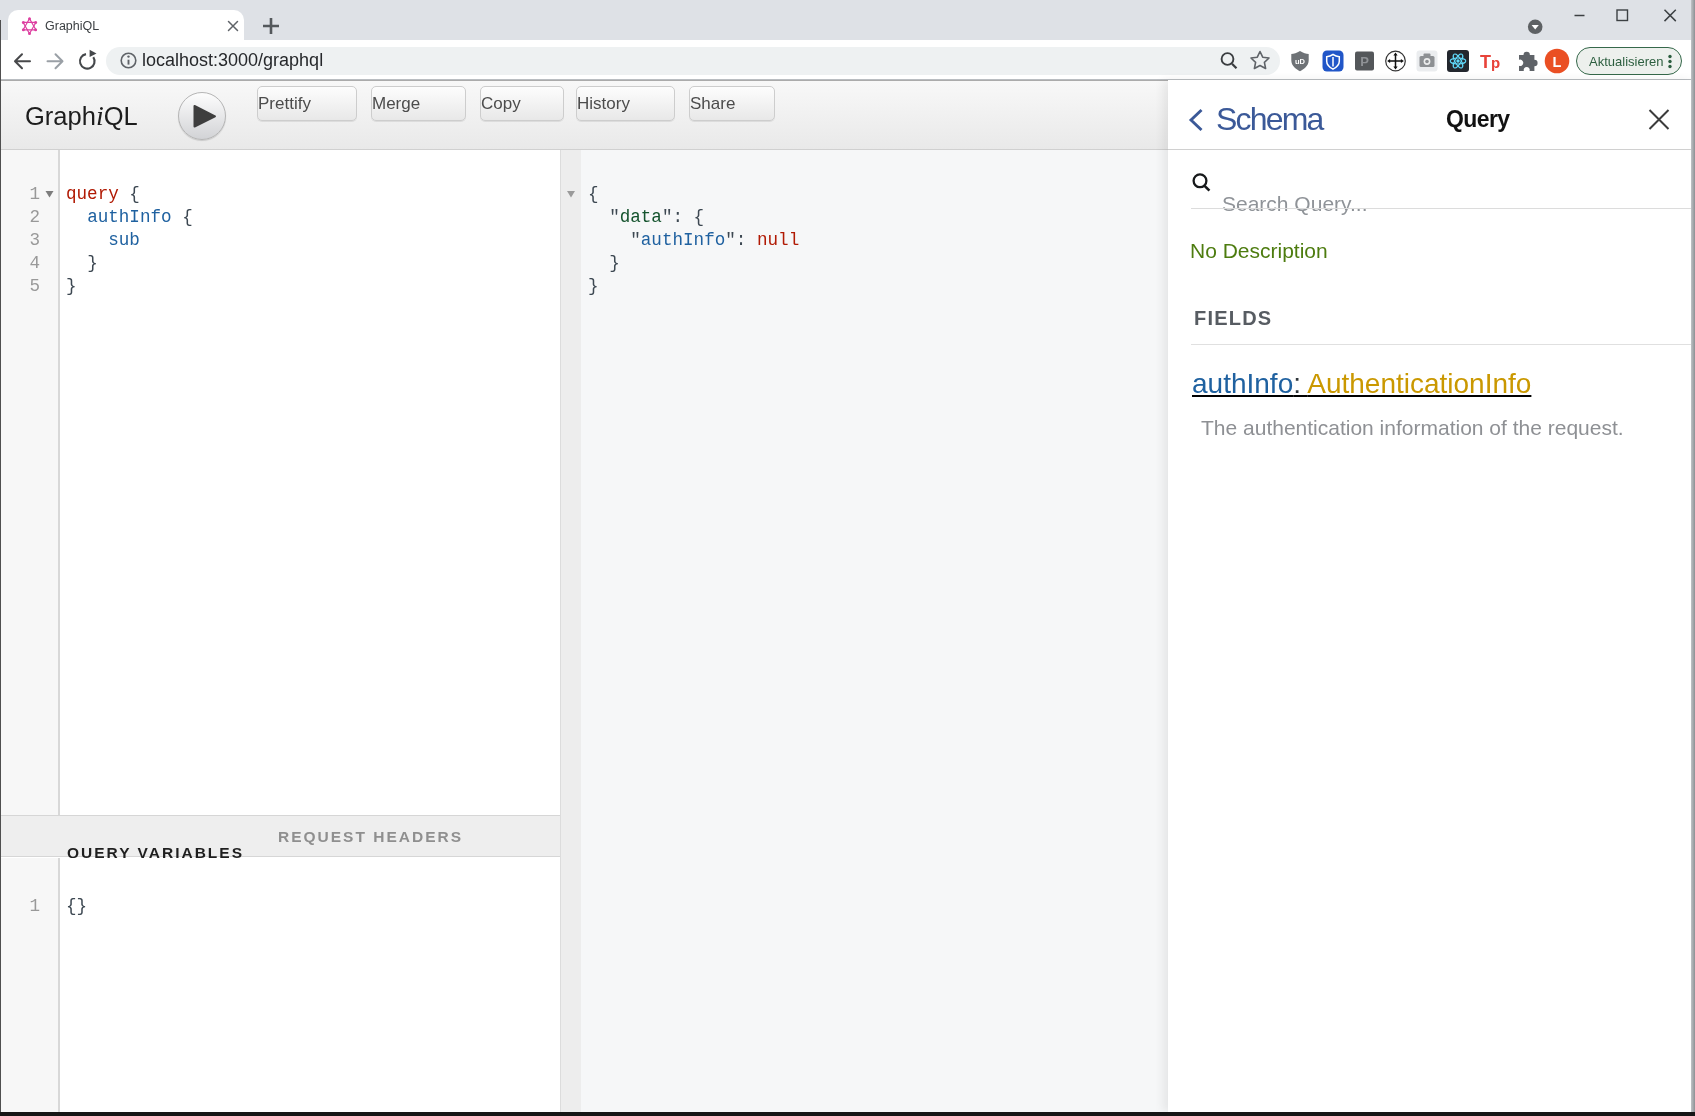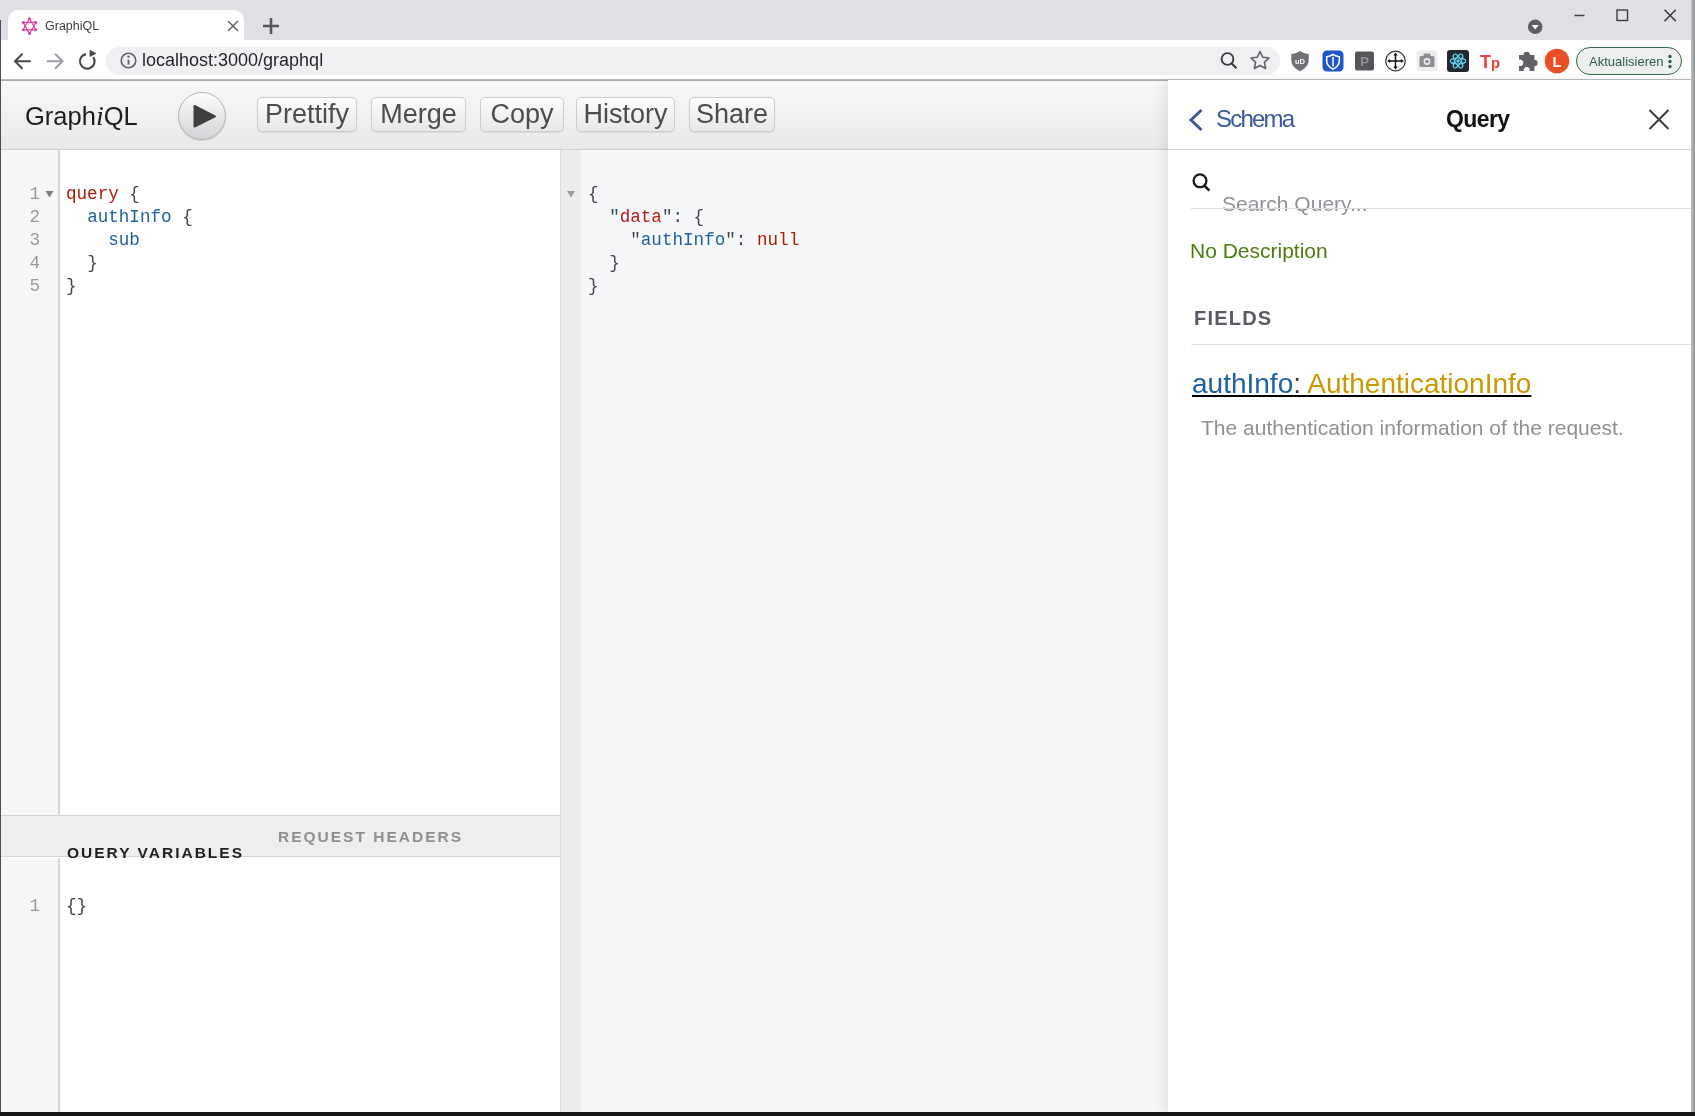--- a/index.html
+++ b/index.html
@@ -22,33 +22,33 @@
   .pilltext { left:1589px; top:47px; height:28px; line-height:29px; font-size:13px; color:#2c5e3f; }
   
   #gtoolbar { left:0; top:80px; width:1168px; height:70px;
     background:linear-gradient(#f8f8f8, #e9e9e9); border-top:1px solid #ababab;
     border-bottom:1px solid #d0d0d0; }
   #glogo { left:25px; top:80px; height:69px; line-height:72px; font-size:25.5px; color:#1d1d1d; }
   #glogo em { font-family:"Liberation Serif", serif; font-style:italic; font-size:28px; }
   #playbtn { left:178px; top:92px; width:48px; height:48px; border-radius:24px;
     background:linear-gradient(#fdfdfd, #d2d3d6); border:1px solid #b5b5b5;
     box-shadow:0 1px 1px rgba(0,0,0,0.15); }
-  .tbtn { top:97px; height:35px; border:1px solid #cdcdcd; border-radius:5px;
-    background:linear-gradient(#fdfdfd, #e8e8e8); color:#4c4c4c; font-size:27px;
-    text-align:center; line-height:33px; box-shadow:0 1px 0 rgba(0,0,0,0.08); }
+  .tbtn { top:86px; height:35px; border:1px solid #cdcdcd; border-radius:5px;
+    background:linear-gradient(#fdfdfd, #e8e8e8); color:#4c4c4c; font-size:17px;
+    text-align:left; line-height:33px; box-shadow:0 1px 0 rgba(0,0,0,0.08); }
   
   #queryPane { left:0; top:150px; width:560px; height:665px; background:#fff; }
   #qgutter { left:0; top:150px; width:60px; height:665px; background:#f7f7f7;
     border-right:2px solid #d8d8d8; }
   .lnum { position:absolute; width:40px; text-align:right; color:#999;
     font-family:"Liberation Mono", monospace; font-size:17.6px; line-height:23px; }
   .code { position:absolute; font-family:"Liberation Mono", monospace; font-size:17.6px;
     line-height:23px; white-space:pre; }
   .kw { color:#B11A04; } .prop { color:#1F61A0; } .pun { color:#3d4852; }
-  .def { color:#b91c1c; }
+  .def { color:#14532d; }
   
   #divider { left:560px; top:150px; width:21px; height:962px; background:#ededed;
     border-left:1px solid #dcdcdc; }
   #resultPane { left:581px; top:150px; width:587px; height:962px; background:#f6f7f8; }
   
   #varTitle { left:0; top:815px; width:560px; height:42px; background:#eee;
     border-top:1px solid #d6d6d6; border-bottom:1px solid #d6d6d6; }
   #varPane { left:0; top:858px; width:560px; height:254px; background:#fff; }
   #vgutter { left:0; top:858px; width:60px; height:254px; background:#f7f7f7;
     border-right:2px solid #d8d8d8; }
@@ -108,21 +108,21 @@
 <div class="abs" id="varTitle"></div>
 <div class="abs" style="left:67px; top:815px; height:42px; line-height:43px; font-size:15.5px; font-weight:800; letter-spacing:2px; color:#1f1f1f;margin-top:16px;">QUERY VARIABLES</div>
 <div class="abs" style="left:278px; top:815px; height:42px; line-height:43px; font-size:15.5px; font-weight:800; letter-spacing:2px; color:#8f8f8f;">REQUEST HEADERS</div>
 <div class="abs" id="varPane"></div>
 <div class="abs" id="vgutter"></div>
 <div class="lnum" style="left:0; top:895px;">1</div>
 <div class="code pun" style="left:66px; top:895px;">{}</div>
 
 <div class="abs" id="docPane"></div>
 <div class="abs" id="docHeader"></div>
-<div class="abs" style="left:1216px; top:80px; height:70px; line-height:78px; font-size:24px; letter-spacing:-1.8px; color:#3B5998;">Schema</div>
+<div class="abs" style="left:1216px; top:80px; height:70px; line-height:78px; font-size:32px; letter-spacing:-1.8px; color:#3B5998;">Schema</div>
 <div class="abs" style="left:1446px; top:80px; height:70px; line-height:78px; font-size:23px; letter-spacing:-0.6px; font-weight:bold; color:#121212;">Query</div>
 <div class="abs" style="left:1222px; top:151px; height:58px; line-height:62px; font-size:21px; color:#8f9398;margin-top:22px;">Search Query...</div>
 <div class="abs" style="left:1191px; top:208px; width:504px; height:1px; background:#dcdcdc;"></div>
 <div class="abs" style="left:1190px; top:239px; font-size:21px; color:#4d7c0f;">No Description</div>
 <div class="abs" style="left:1194px; top:307px; font-size:20px; font-weight:bold; letter-spacing:1.2px; color:#575c62;">FIELDS</div>
 <div class="abs" style="left:1191px; top:344px; width:504px; height:1px; background:#e0e0e0;"></div>
 <div class="abs" style="left:1192px; top:368px; font-size:28px;text-decoration:underline;"><span style="color:#1F61A0;">authInfo</span><span style="color:#30363b;">: </span><span style="color:#CA9800;">AuthenticationInfo</span></div>
 <div class="abs" style="left:1201px; top:416px; font-size:21px; color:#8e9094;">The authentication information of the request.</div>
 
 <div class="abs" id="taskbar"></div>

